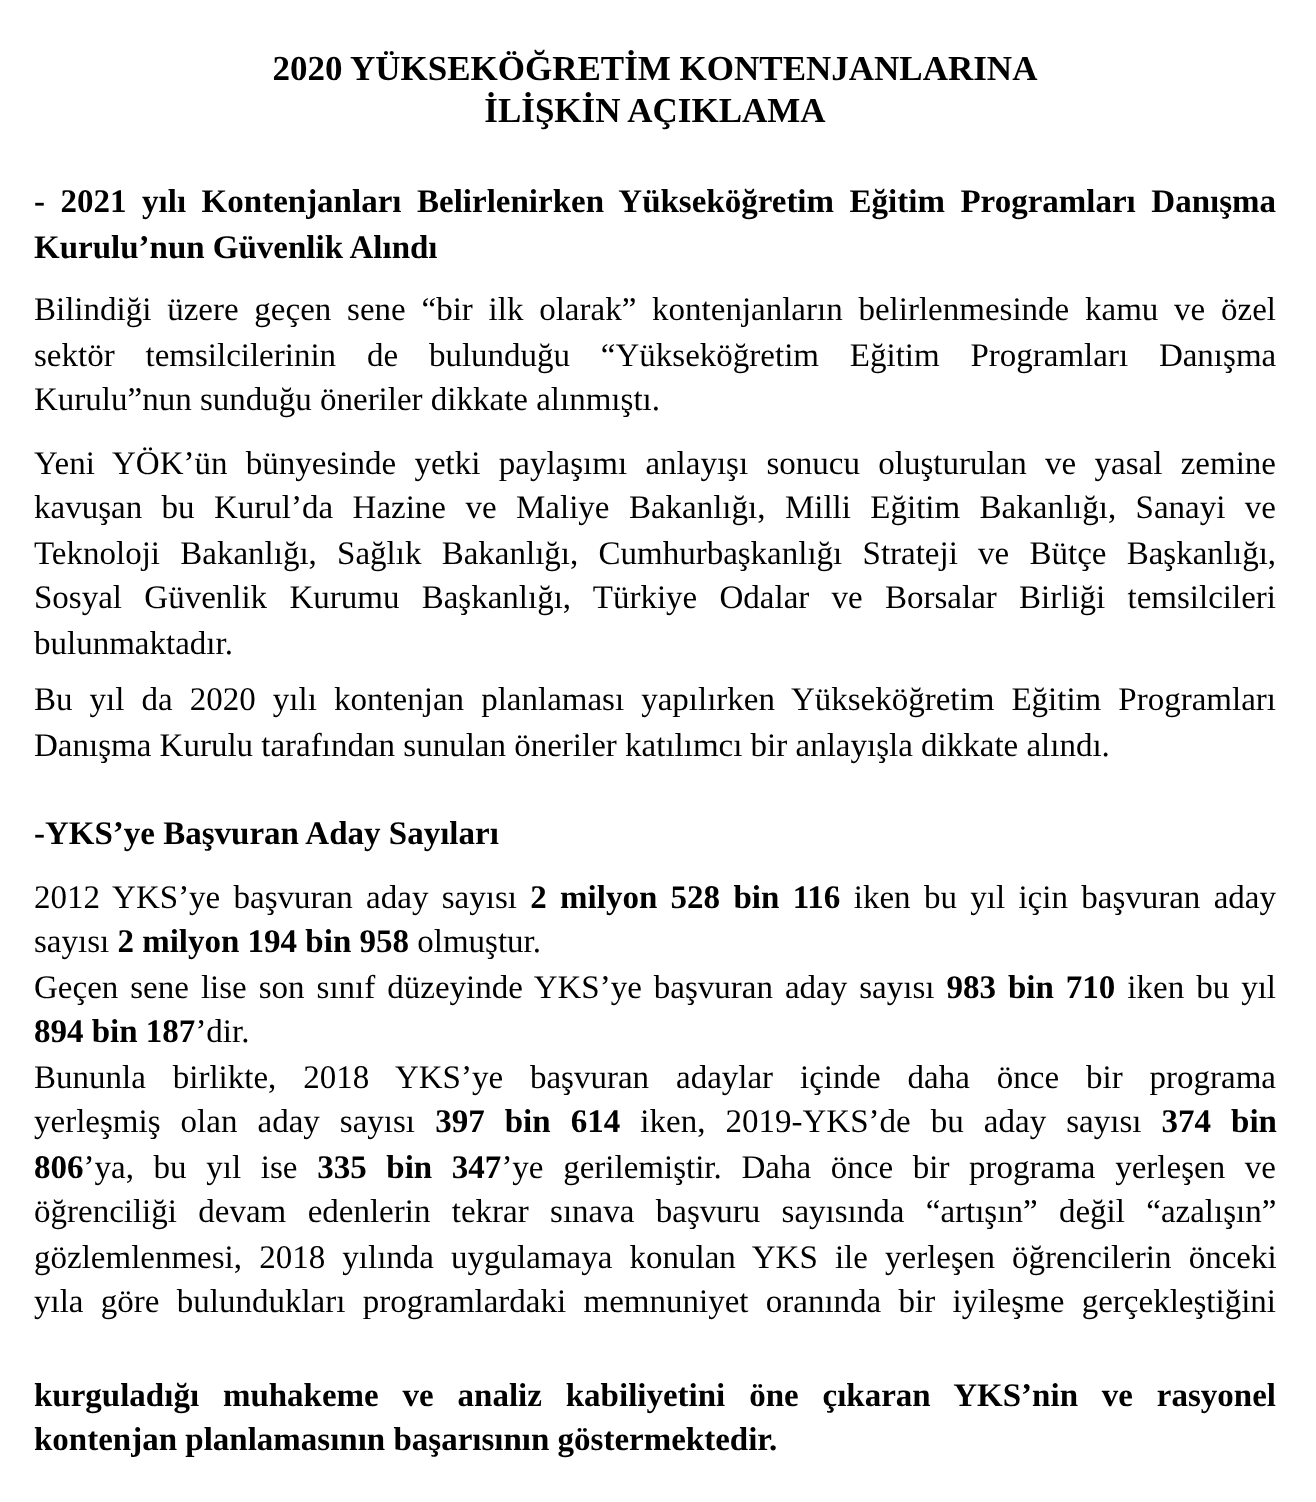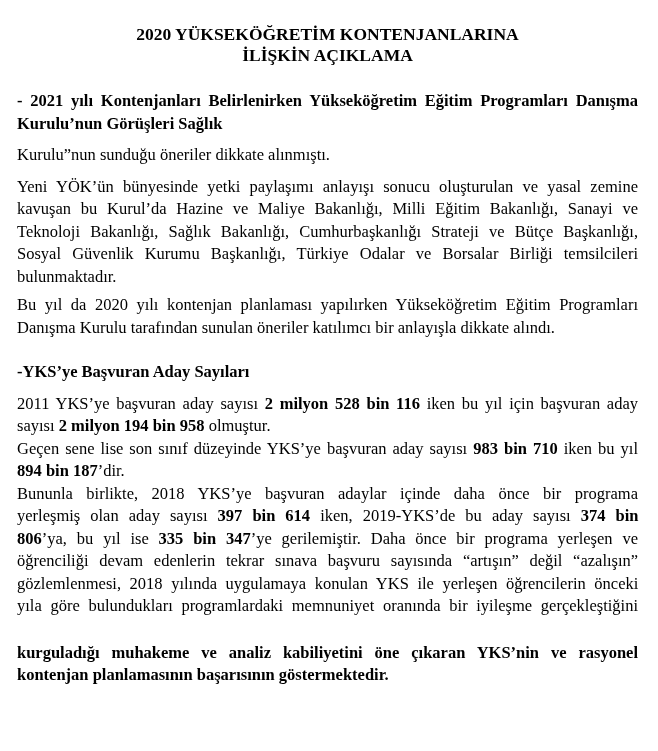--- a/index.html
+++ b/index.html
@@ -37,24 +37,26 @@
 
 <div class="page">
 
   <div class="title">
     <div>2020 YÜKSEKÖĞRETİM KONTENJANLARINA</div>
     <div>İLİŞKİN AÇIKLAMA</div>
   </div>
 
   <div id="h1" class="sec-head">
     <span class="line" style="display: block; white-space: nowrap; word-spacing: 3.625px;">- 2021 yılı Kontenjanları Belirlenirken Yükseköğretim Eğitim Programları Danışma</span>
-    <span class="line last">Kurulu’nun Görüşleri Sağlık</span>
+    <span class="line last">Kurulu’nun Güvenlik Alındı</span>
   </div>
 
   <div id="p1" class="para">
+    <span class="line" style="display: block; white-space: nowrap; word-spacing: 3.72727px;">Bilindiği üzere geçen sene “bir ilk olarak” kontenjanların belirlenmesinde kamu ve özel</span>
+    <span class="line" style="display: block; white-space: nowrap; word-spacing: 11.2857px;">sektör temsilcilerinin de bulunduğu “Yükseköğretim Eğitim Programları Danışma</span>
     <span class="line last">Kurulu”nun sunduğu öneriler dikkate alınmıştı.</span>
   </div>
 
   <div id="p2" class="para">
     <span class="line" style="display: block; white-space: nowrap; word-spacing: 5px;">Yeni YÖK’ün bünyesinde yetki paylaşımı anlayışı sonucu oluşturulan ve yasal zemine</span>
     <span class="line" style="display: block; white-space: nowrap; word-spacing: 5.54545px;">kavuşan bu Kurul’da Hazine ve Maliye Bakanlığı, Milli Eğitim Bakanlığı, Sanayi ve</span>
     <span class="line" style="display: block; white-space: nowrap; word-spacing: 6px;">Teknoloji Bakanlığı, Sağlık Bakanlığı, Cumhurbaşkanlığı Strateji ve Bütçe Başkanlığı,</span>
     <span class="line" style="display: block; white-space: nowrap; word-spacing: 7px;">Sosyal Güvenlik Kurumu Başkanlığı, Türkiye Odalar ve Borsalar Birliği temsilcileri</span>
     <span class="line last">bulunmaktadır.</span>
   </div>
@@ -62,21 +64,21 @@
   <div id="p3" class="para">
     <span class="line" style="display: block; white-space: nowrap; word-spacing: 4.4px;">Bu yıl da 2020 yılı kontenjan planlaması yapılırken Yükseköğretim Eğitim Programları</span>
     <span class="line last">Danışma Kurulu tarafından sunulan öneriler katılımcı bir anlayışla dikkate alındı.</span>
   </div>
 
   <div id="h2" class="sec-head">
     <span class="line last">-YKS’ye Başvuran Aday Sayıları</span>
   </div>
 
   <div id="p4" class="para">
-    <span class="line" style="display: block; white-space: nowrap; word-spacing: 2.53333px;"><span>2011 YKS’ye başvuran aday sayısı </span><b>2 milyon 528 bin 116</b><span> iken bu yıl için başvuran aday</span></span>
+    <span class="line" style="display: block; white-space: nowrap; word-spacing: 2.53333px;"><span>2012 YKS’ye başvuran aday sayısı </span><b>2 milyon 528 bin 116</b><span> iken bu yıl için başvuran aday</span></span>
     <span class="line last"><span>sayısı </span><b>2 milyon 194 bin 958</b><span> olmuştur.</span></span>
     <span class="line" style="display: block; white-space: nowrap; word-spacing: 1.86667px;"><span>Geçen sene lise son sınıf düzeyinde YKS’ye başvuran aday sayısı </span><b>983 bin 710</b><span> iken bu yıl</span></span>
     <span class="line last"><b>894 bin 187</b><span>’dir.</span></span>
     <span class="line" style="display: block; white-space: nowrap; word-spacing: 9.3px;">Bununla birlikte, 2018 YKS’ye başvuran adaylar içinde daha önce bir programa</span>
     <span class="line" style="display: block; white-space: nowrap; word-spacing: 5.92308px;"><span>yerleşmiş olan aday sayısı </span><b>397 bin 614</b><span> iken, 2019-YKS’de bu aday sayısı </span><b>374 bin</b></span>
     <span class="line" style="display: block; white-space: nowrap; word-spacing: 5.69231px;"><b>806</b><span>’ya, bu yıl ise </span><b>335 bin 347</b><span>’ye gerilemiştir. Daha önce bir programa yerleşen ve</span></span>
     <span class="line" style="display: block; white-space: nowrap; word-spacing: 6.55556px;">öğrenciliği devam edenlerin tekrar sınava başvuru sayısında “artışın” değil “azalışın”</span>
     <span class="line" style="display: block; white-space: nowrap; word-spacing: 4.44444px;">gözlemlenmesi, 2018 yılında uygulamaya konulan YKS ile yerleşen öğrencilerin önceki</span>
     <span class="line" style="display: block; white-space: nowrap; word-spacing: 4.5px;">yıla göre bulundukları programlardaki memnuniyet oranında bir iyileşme gerçekleştiğini</span>
     <b class="line" style="display: block; white-space: nowrap; word-spacing: 7.77778px; margin-top: 24px;">kurguladığı muhakeme ve analiz kabiliyetini öne çıkaran YKS’nin ve rasyonel</b>

